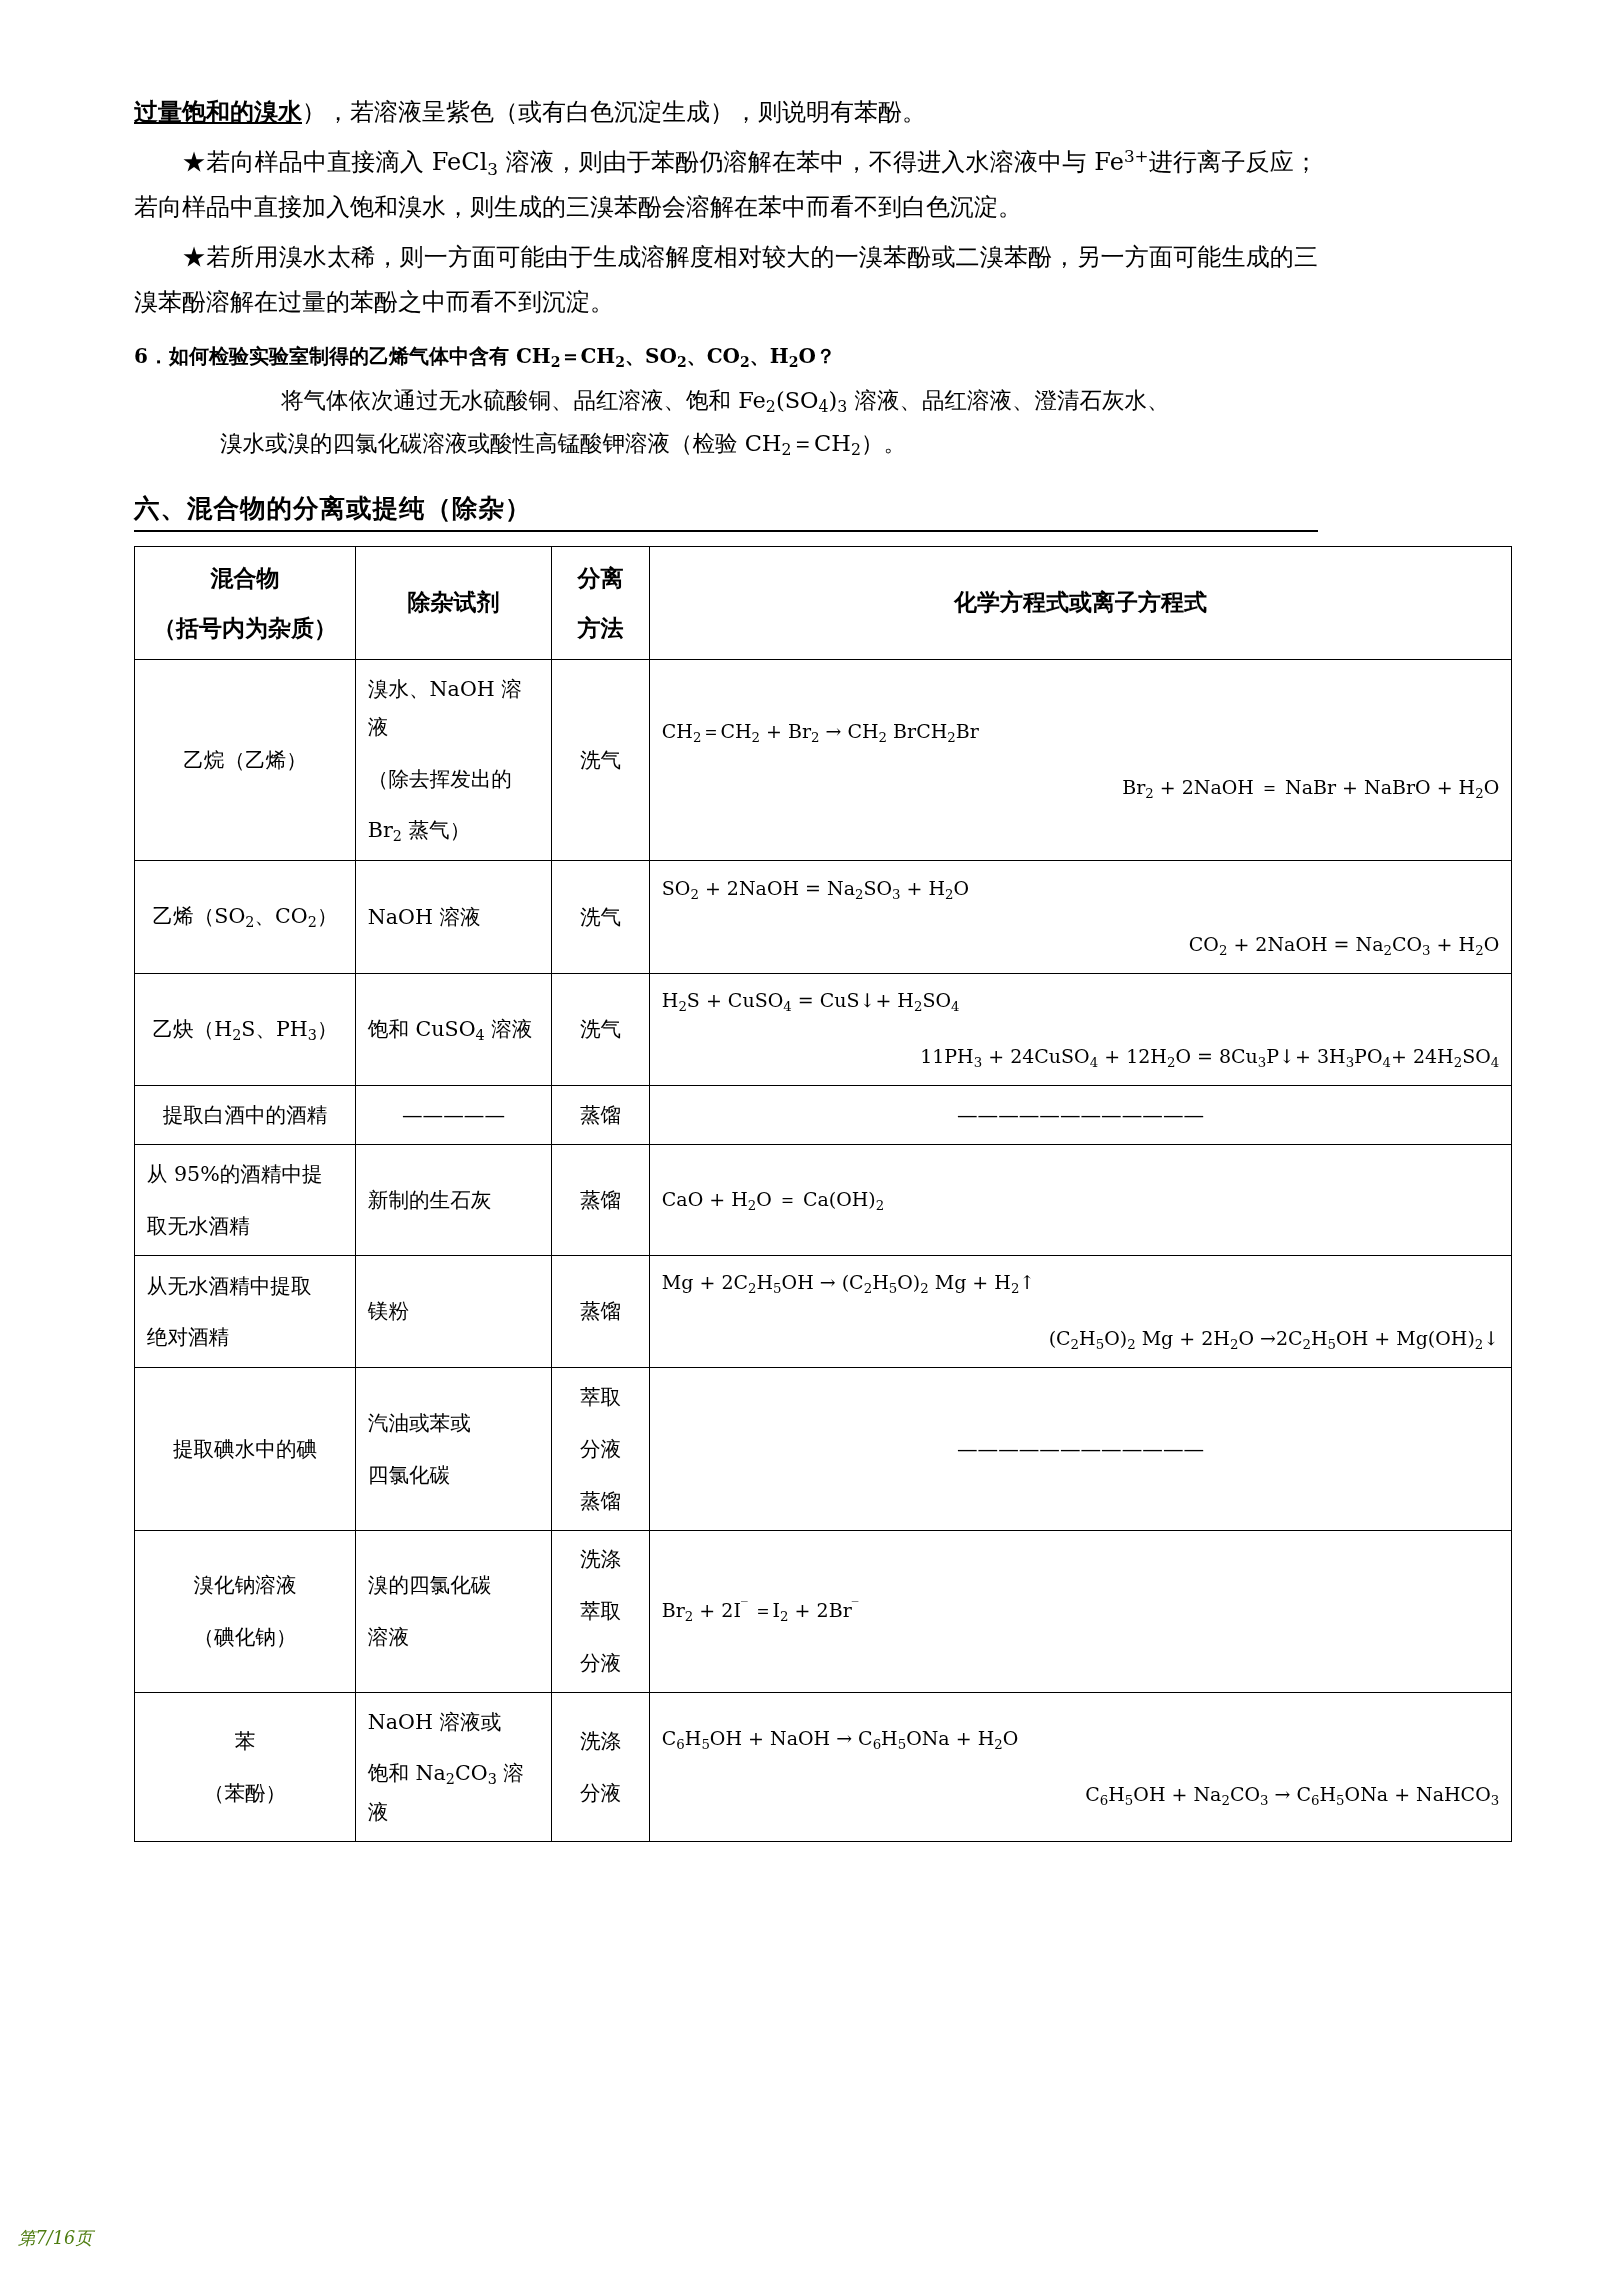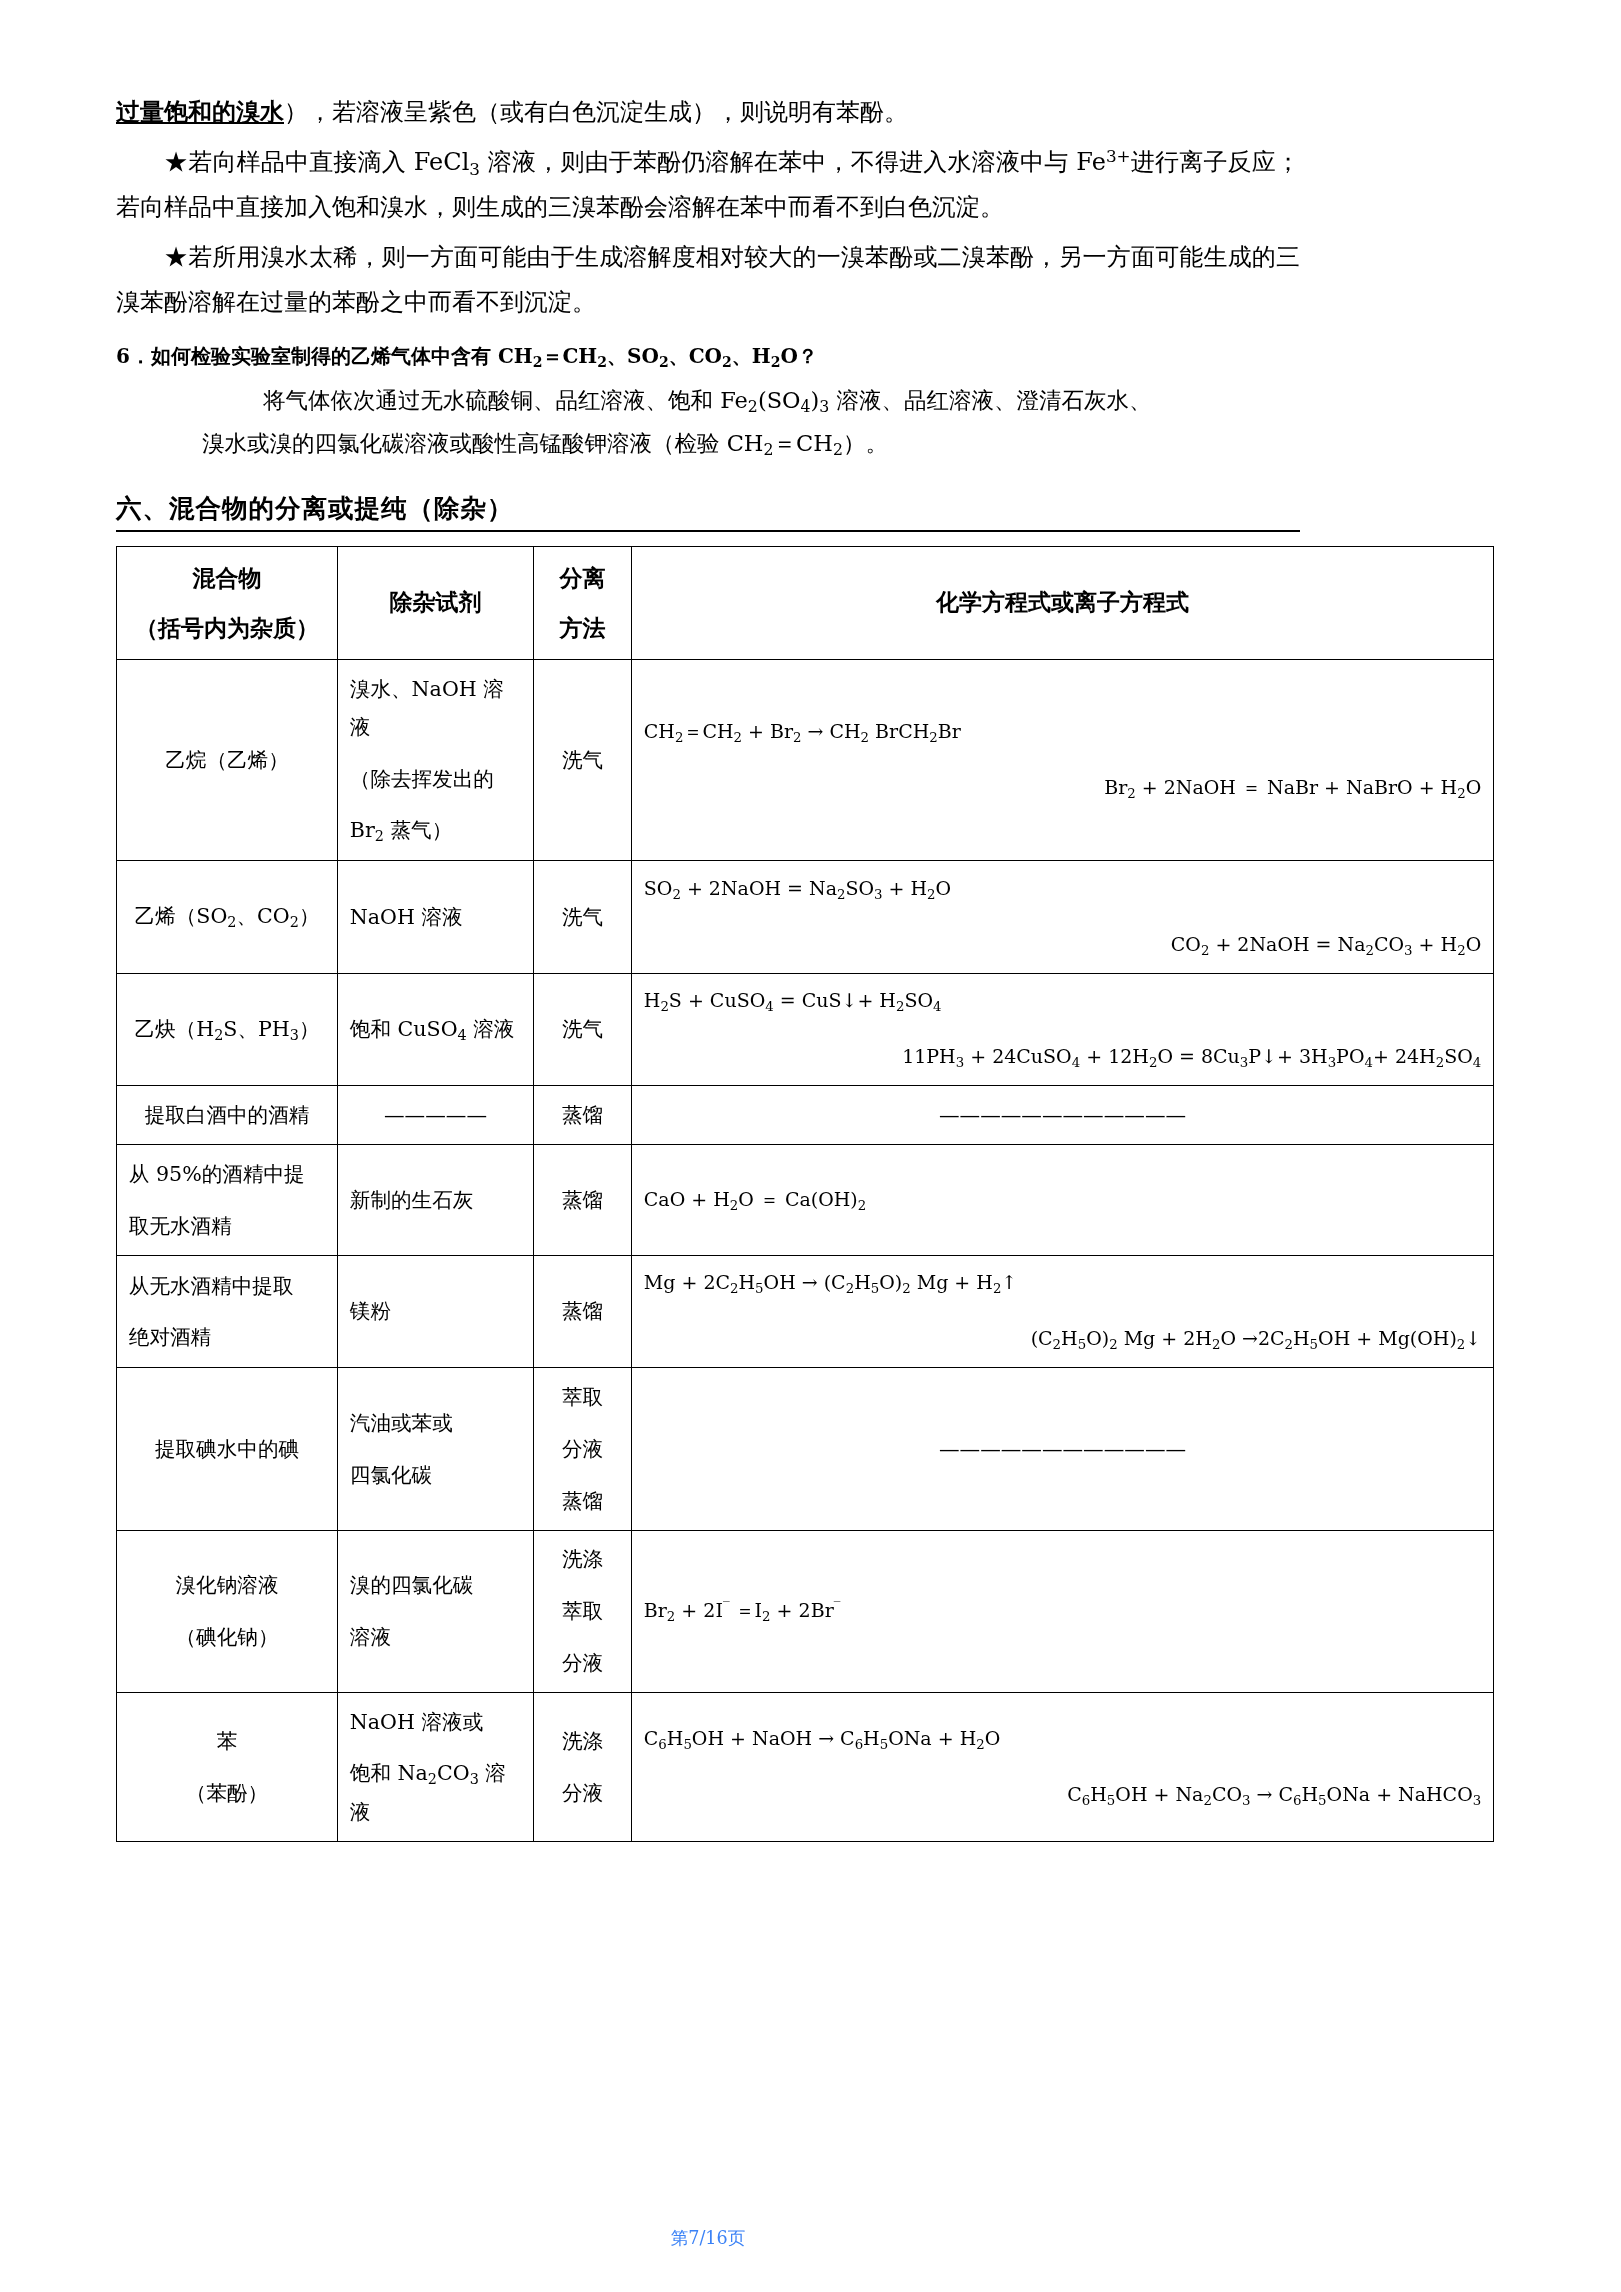--- a/index.html
+++ b/index.html
@@ -11,20 +11,21 @@
     width: 1621px;
     font-family: "DejaVu Serif", "Liberation Serif", serif;
     color: #000000;
   }
   .page {
     width: 1416px;
     min-height: 2293px;
     box-sizing: border-box;
     padding: 90px 116px 26px 116px;
     position: relative;
+    margin-left: 18px;
   }
   .para {
     font-size: 24px;
     line-height: 1.85;
     margin: 0 0 5.9px 0;
     text-align: justify;
   }
   .para.indent {
     text-indent: 2em;
   }
@@ -104,23 +105,23 @@
   .eq-line + .eq-line { margin-top: 19.6px; text-align: right; }
   .dashes { letter-spacing: 0px; }
 
   .stacked { line-height: 2.05; }
 
   .footer {
     position: absolute;
     bottom: 43px;
     left: 0;
     width: 100%;
-    text-align: center;
     font-size: 17.6px;
-    color: #3b82f6;
+    color: #4d7c0f;
+    font-style: italic;
   }
   .tbl-head-stack { line-height: 1.55; }
 </style>
 </head>
 <body>
 
 <div class="page">
 
   <p class="para"><span class="bold u">过量饱和的溴水</span><span>），若溶液呈紫色（或有白色沉淀生成），则说明有苯酚。</span></p>
 

